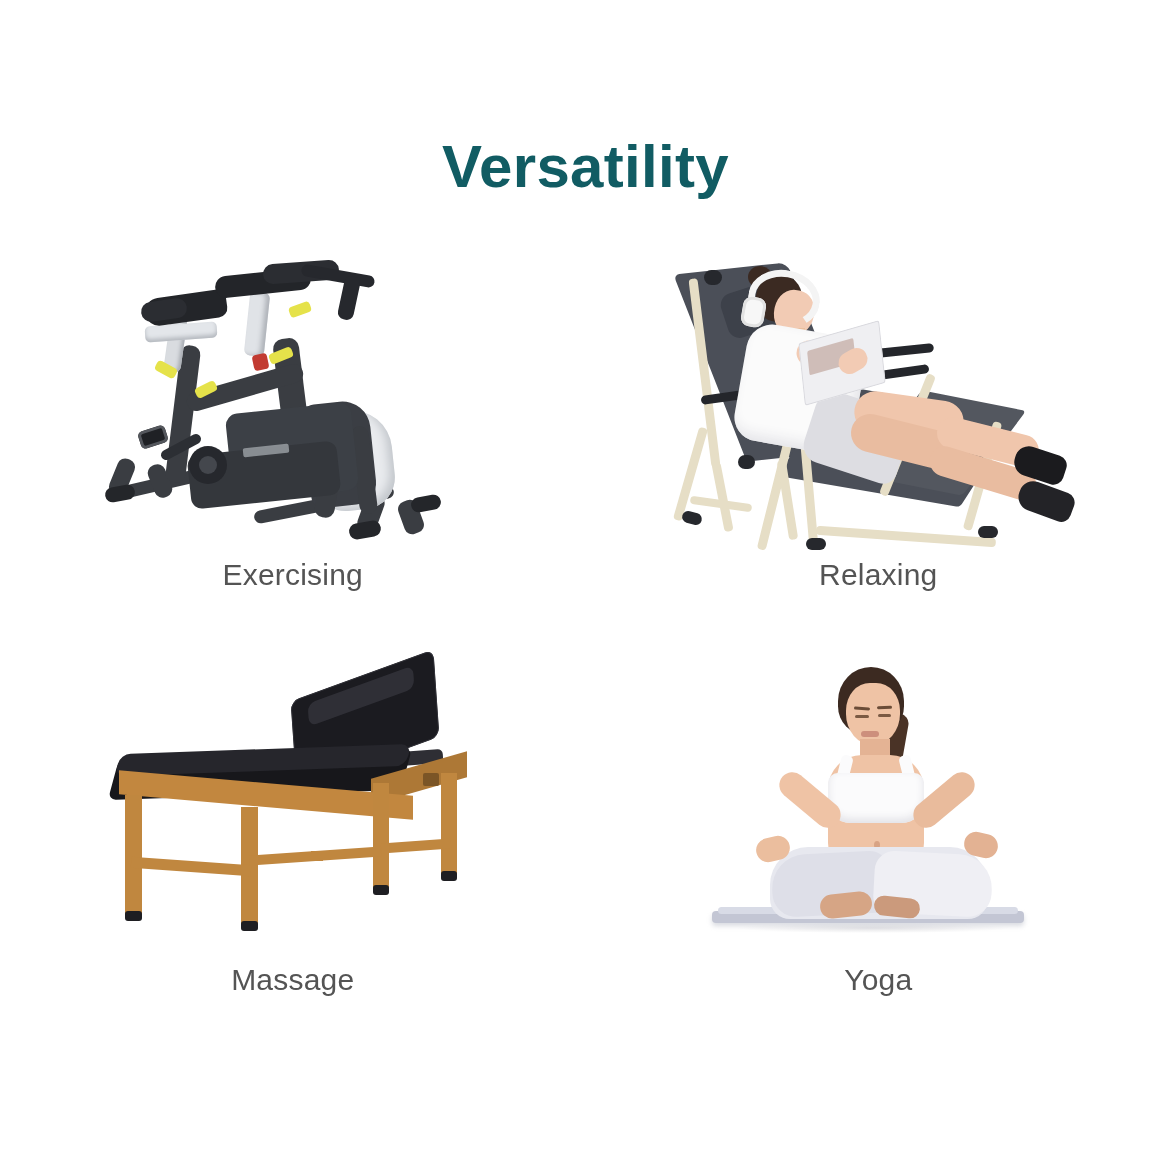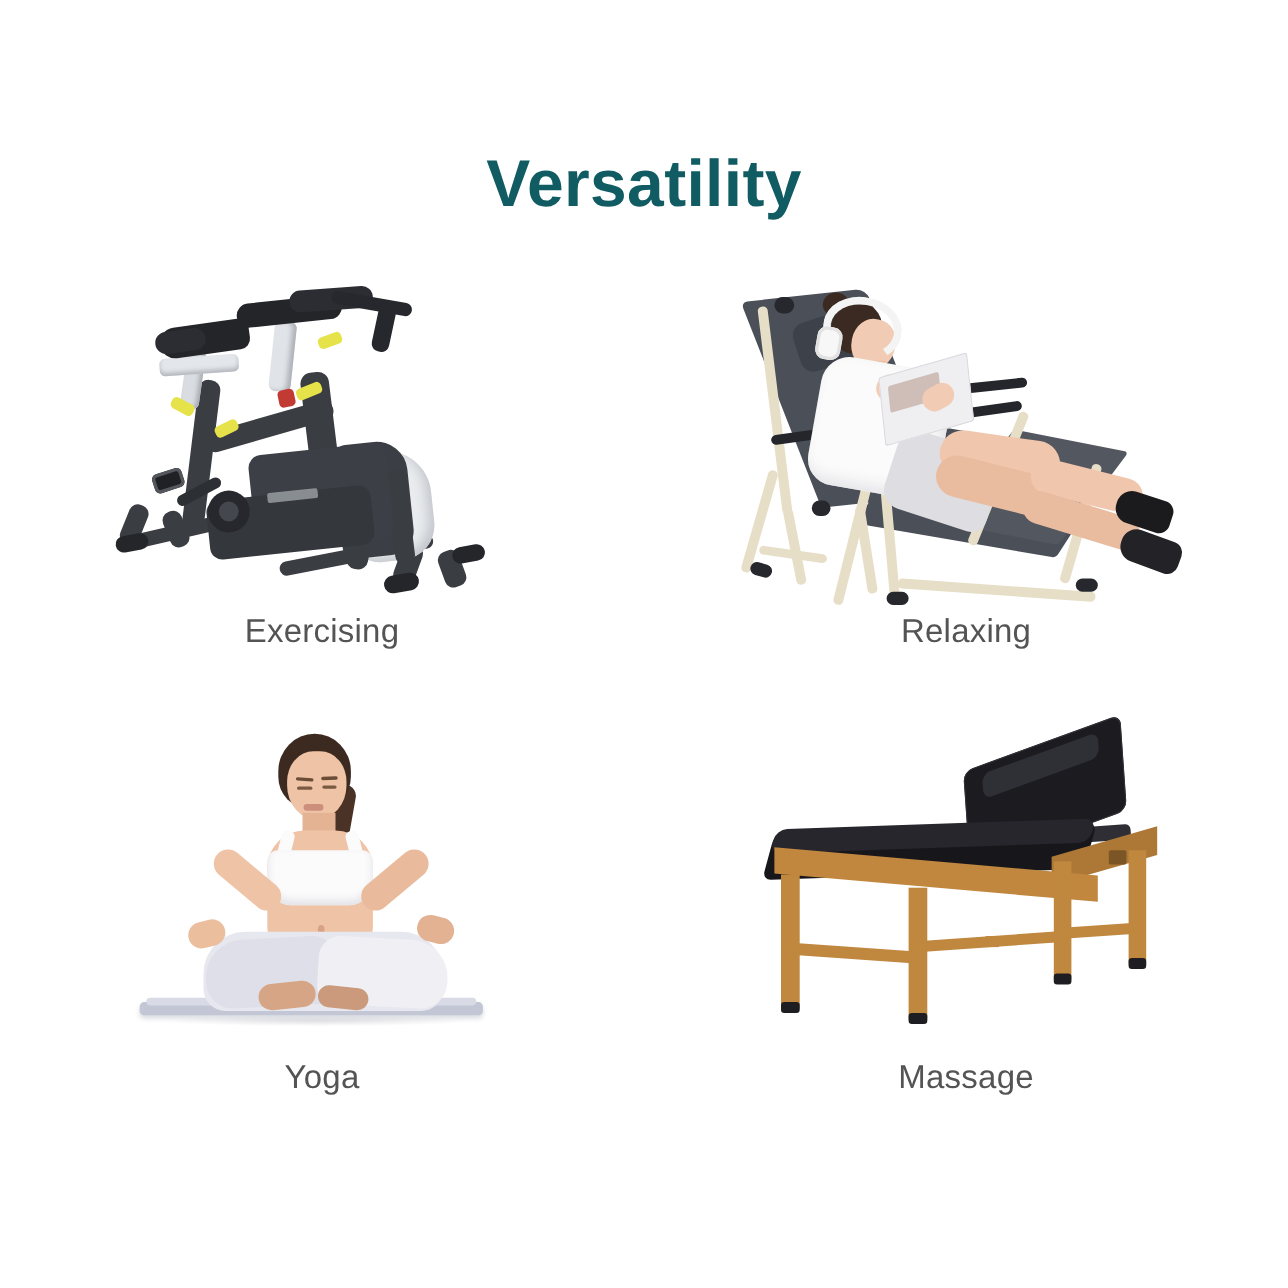--- a/index.html
+++ b/index.html
@@ -435,20 +435,50 @@
           <div class="pr-armU"></div>
           <div class="pr-book"></div>
           <div class="pr-armL"></div>
         </div>
       </div>
       <div class="caption">Relaxing</div>
     </div>
 
     <div class="cell">
       <div class="figure">
+        <div class="mtable">
+          <div class="mt-back"></div>
+          <div class="mt-backsheen"></div>
+          <div class="mt-hinge"></div>
+          <div class="mt-pad"></div>
+          <div class="mt-padtop"></div>
+          <div class="mt-apron2"></div>
+          <div class="mt-apron1"></div>
+          <div class="mt-badge"></div>
+
+          <div class="wood mt-leg1"></div>
+          <div class="wood mt-leg2"></div>
+          <div class="wood mt-leg3"></div>
+          <div class="wood mt-leg4"></div>
+          <div class="wood mt-rail1"></div>
+          <div class="wood mt-rail2"></div>
+          <div class="wood mt-rail3"></div>
+          <div class="wood mt-rail4"></div>
+
+          <div class="mt-tip mt-t1"></div>
+          <div class="mt-tip mt-t2"></div>
+          <div class="mt-tip mt-t3"></div>
+          <div class="mt-tip mt-t4"></div>
+        </div>
+      </div>
+      <div class="caption">Massage</div>
+    </div>
+
+    <div class="cell">
+      <div class="figure">
         <div class="yoga">
           <div class="shadow-soft"></div>
           <div class="yg-mat"></div>
           <div class="yg-mat2"></div>
 
           <div class="yg-braid"></div>
           <div class="yg-hair"></div>
           <div class="yg-face"></div>
           <div class="yg-brow1"></div>
           <div class="yg-brow2"></div>
@@ -468,44 +498,14 @@
           <div class="yg-pantsR"></div>
           <div class="yg-footL"></div>
           <div class="yg-footR"></div>
           <div class="yg-handL"></div>
           <div class="yg-handR"></div>
         </div>
       </div>
       <div class="caption">Yoga</div>
     </div>
 
-    <div class="cell">
-      <div class="figure">
-        <div class="mtable">
-          <div class="mt-back"></div>
-          <div class="mt-backsheen"></div>
-          <div class="mt-hinge"></div>
-          <div class="mt-pad"></div>
-          <div class="mt-padtop"></div>
-          <div class="mt-apron2"></div>
-          <div class="mt-apron1"></div>
-          <div class="mt-badge"></div>
-
-          <div class="wood mt-leg1"></div>
-          <div class="wood mt-leg2"></div>
-          <div class="wood mt-leg3"></div>
-          <div class="wood mt-leg4"></div>
-          <div class="wood mt-rail1"></div>
-          <div class="wood mt-rail2"></div>
-          <div class="wood mt-rail3"></div>
-          <div class="wood mt-rail4"></div>
-
-          <div class="mt-tip mt-t1"></div>
-          <div class="mt-tip mt-t2"></div>
-          <div class="mt-tip mt-t3"></div>
-          <div class="mt-tip mt-t4"></div>
-        </div>
-      </div>
-      <div class="caption">Massage</div>
-    </div>
-
   </div>
 </div>
 
 </body></html>

